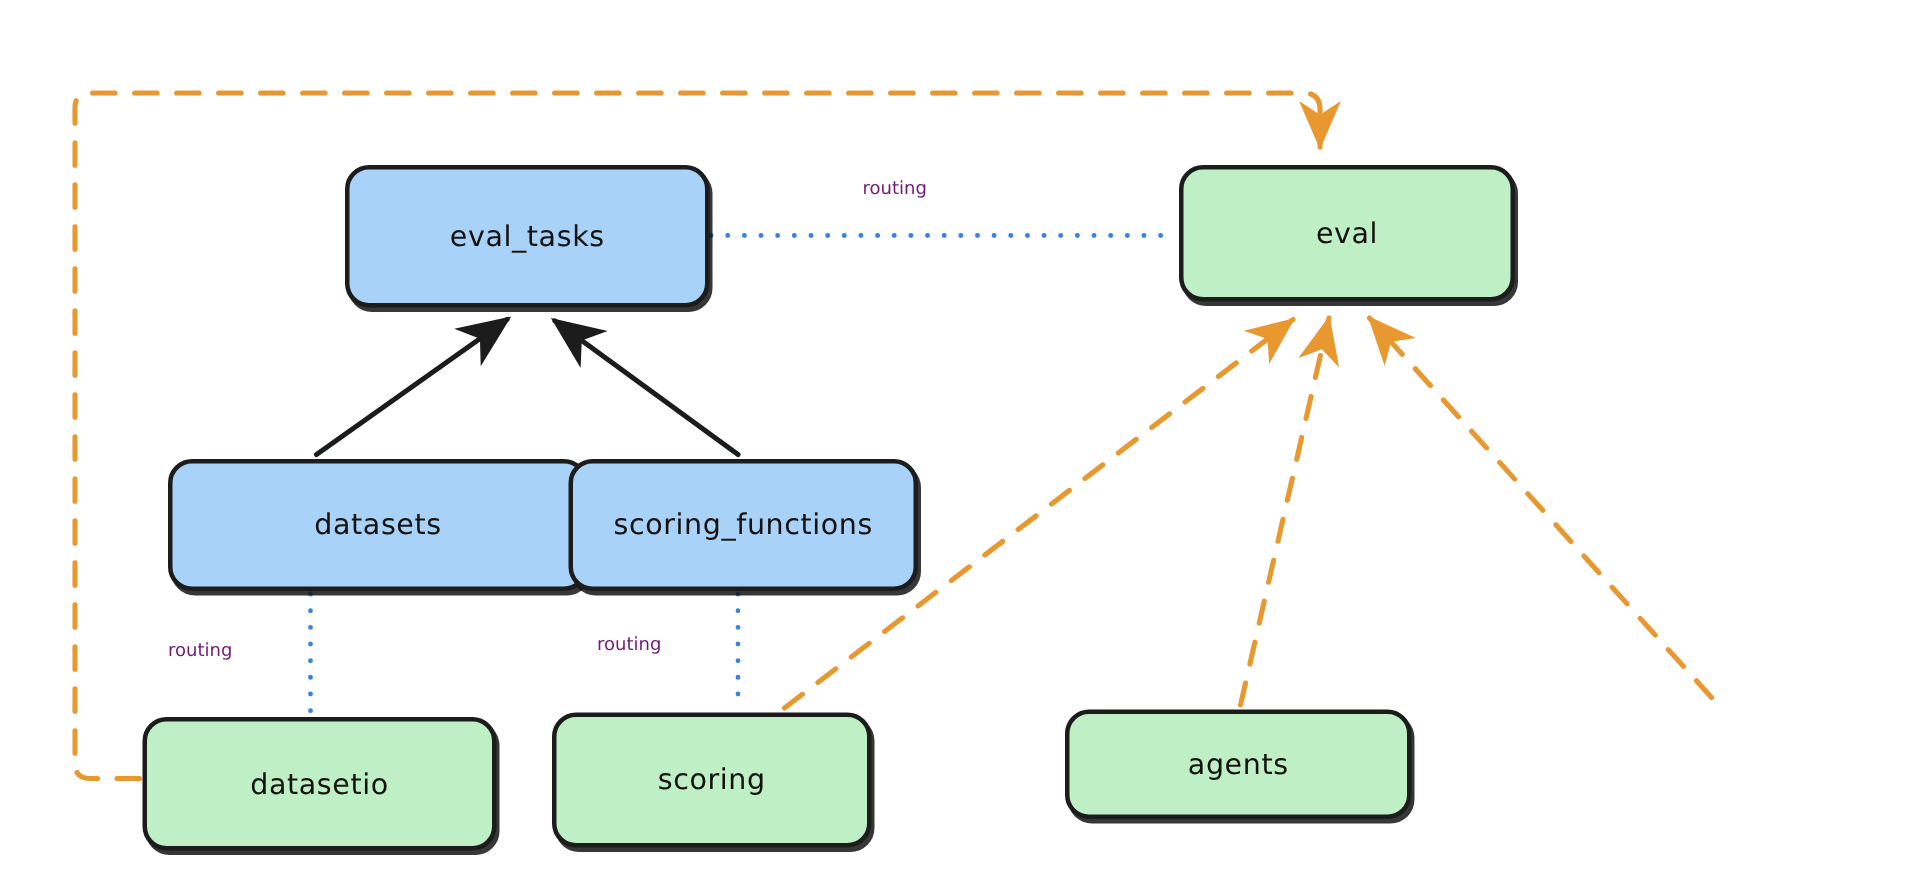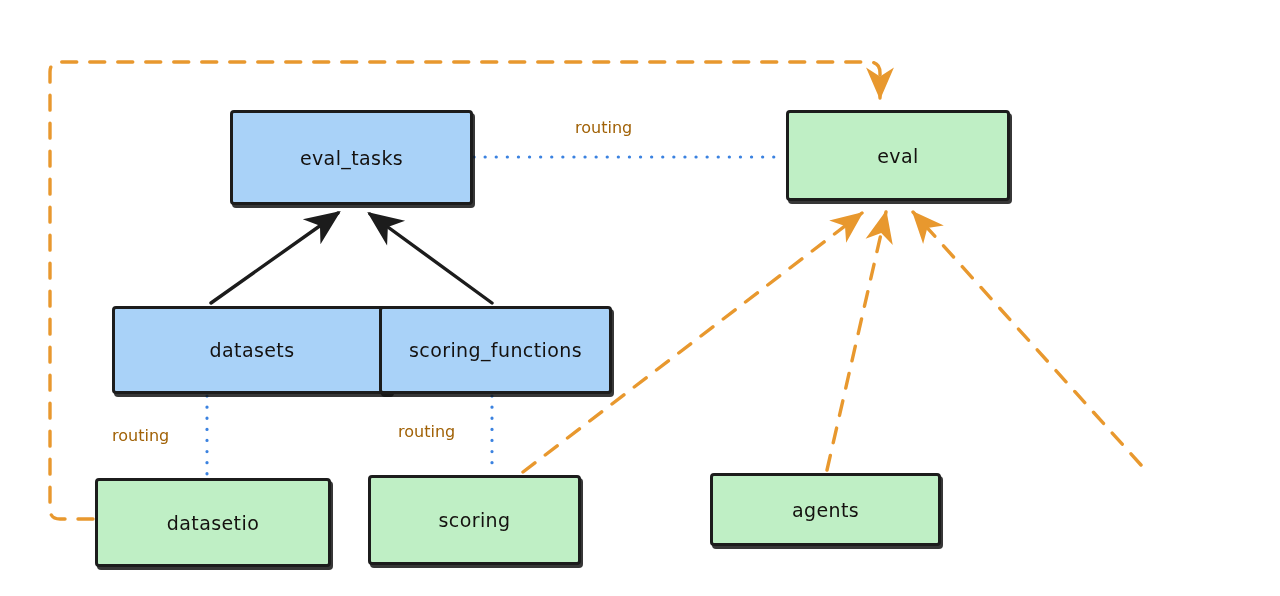--- a/index.html
+++ b/index.html
@@ -24,21 +24,21 @@
     position: absolute;
     left: 0;
     top: 0;
     width: 1280px;
     height: 596px;
   }
   .node {
     position: absolute;
     box-sizing: border-box;
     border: 3px solid #1c1c1c;
-    border-radius: 4px;
+    border-radius: 16px;
     display: flex;
     align-items: center;
     justify-content: center;
     box-shadow: 2px 3px 0 rgba(20,20,20,0.85);
   }
   .node.api {
     background: #a9d2f8;
   }
   .node.provider {
     background: #bfefc5;
@@ -47,22 +47,22 @@
     font-family: "DejaVu Sans", sans-serif;
     font-size: 19px;
     color: #14110f;
     letter-spacing: 0.4px;
     white-space: nowrap;
     user-select: none;
   }
   .edge-label {
     position: absolute;
     font-family: "DejaVu Sans", sans-serif;
-    font-size: 16px;
-    color: #a16207;
+    font-size: 12px;
+    color: #701a75;
     white-space: nowrap;
     user-select: none;
   }
 </style>
 </head>
 <body>
 
 <div id="diagram-root">
 
   <svg id="edge-layer" viewBox="0 0 1280 596" xmlns="http://www.w3.org/2000/svg">

